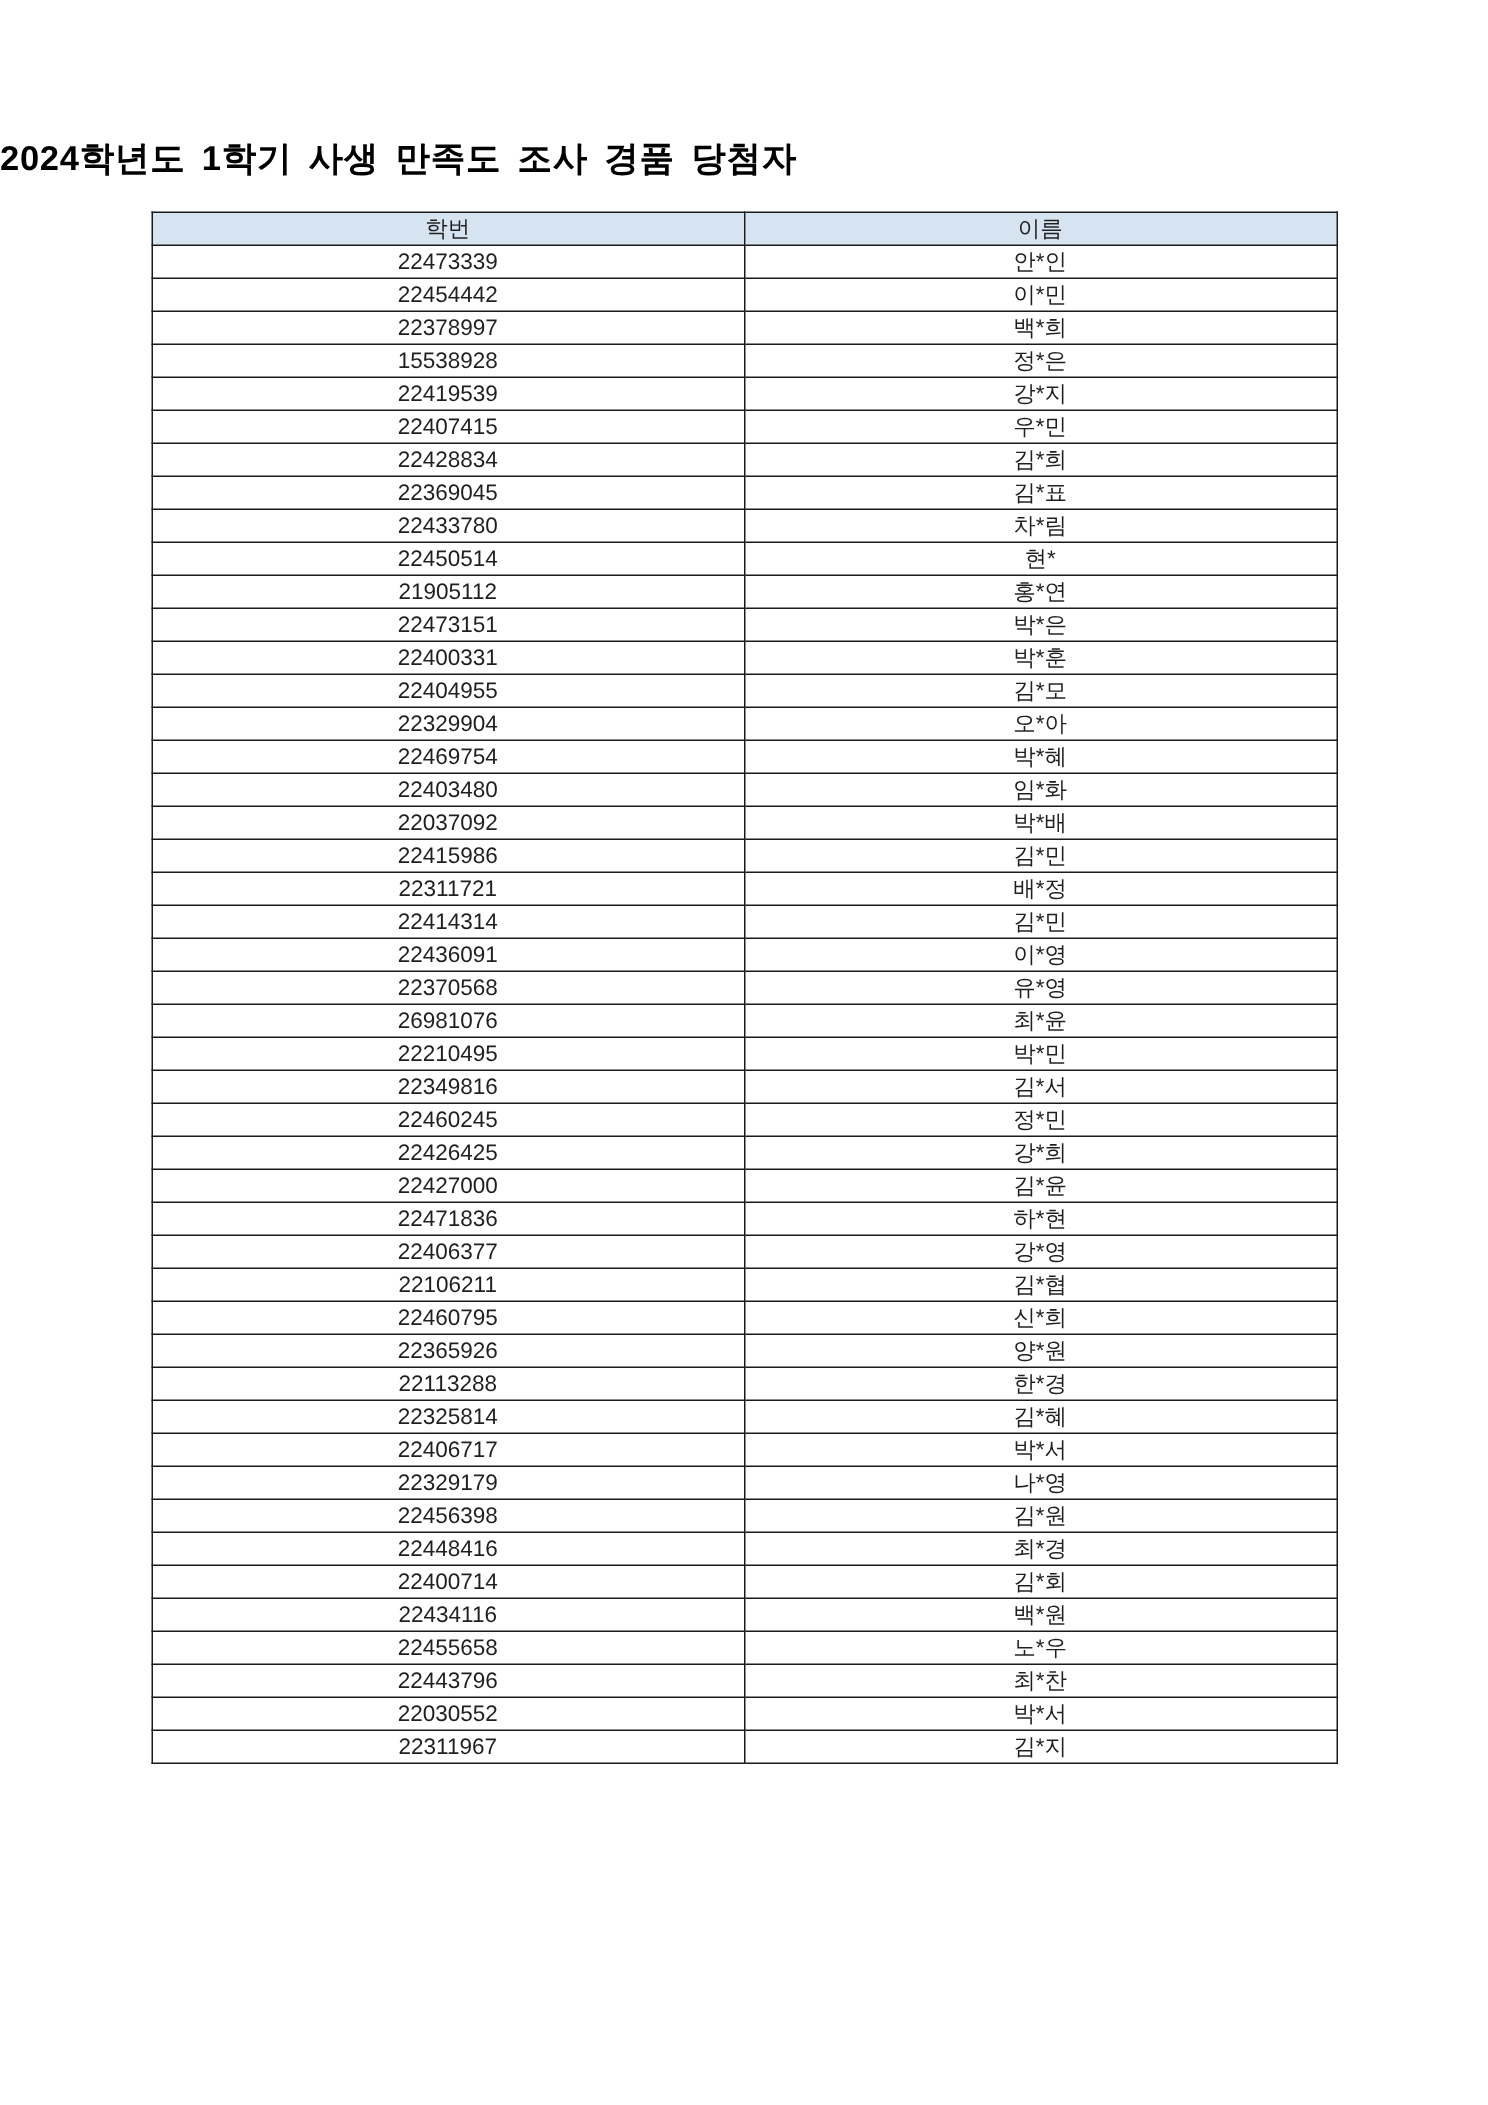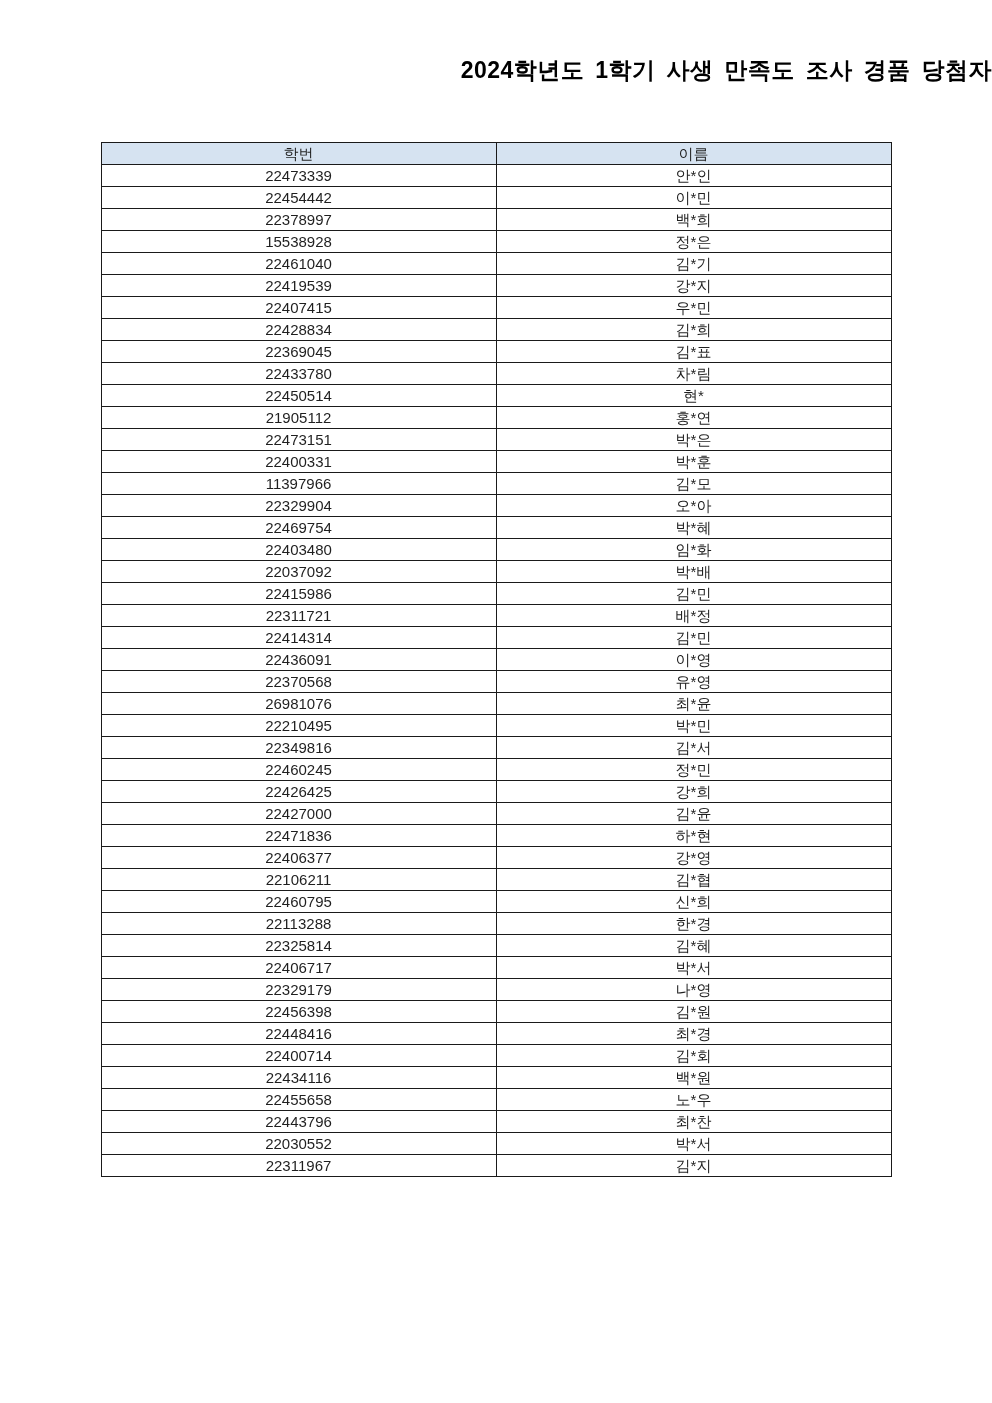--- a/index.html
+++ b/index.html
@@ -7,31 +7,31 @@
   body { font-family: "Liberation Sans", "DejaVu Sans", sans-serif; }
   .page {
     width: 992px;
     height: 1403px;
     margin: 0 auto;
     background: #ffffff;
     position: relative;
     overflow: hidden;
   }
   .doc-title {
-    padding-top: 55px;
-    text-align: right;
+    padding-top: 90px;
+    text-align: left;
     font-size: 23px;
     font-weight: bold;
     color: #000000;
     letter-spacing: 0.5px;
     word-spacing: 4px;
   }
   .table-wrap {
     width: 791px;
-    margin: 56px auto 0 auto;
+    margin: 20px auto 0 auto;
   }
   table.winners {
     width: 100%;
     border-collapse: collapse;
     table-layout: fixed;
   }
   table.winners th, table.winners td {
     border: 1px solid #1a1a1a;
     height: 21px;
     line-height: 21px;
@@ -79,24 +79,20 @@
           </tr>
           <tr>
             <td>22378997</td>
             <td>백*희</td>
           </tr>
           <tr>
             <td>15538928</td>
             <td>정*은</td>
           </tr>
           <tr>
-            <td>22461040</td>
-            <td>김*기</td>
-          </tr>
-          <tr>
             <td>22419539</td>
             <td>강*지</td>
           </tr>
           <tr>
             <td>22407415</td>
             <td>우*민</td>
           </tr>
           <tr>
             <td>22428834</td>
             <td>김*희</td>
@@ -119,21 +115,21 @@
           </tr>
           <tr>
             <td>22473151</td>
             <td>박*은</td>
           </tr>
           <tr>
             <td>22400331</td>
             <td>박*훈</td>
           </tr>
           <tr>
-            <td>11397966</td>
+            <td>22404955</td>
             <td>김*모</td>
           </tr>
           <tr>
             <td>22329904</td>
             <td>오*아</td>
           </tr>
           <tr>
             <td>22469754</td>
             <td>박*혜</td>
           </tr>
@@ -197,20 +193,24 @@
             <td>22406377</td>
             <td>강*영</td>
           </tr>
           <tr>
             <td>22106211</td>
             <td>김*협</td>
           </tr>
           <tr>
             <td>22460795</td>
             <td>신*희</td>
+          </tr>
+          <tr>
+            <td>22365926</td>
+            <td>양*원</td>
           </tr>
           <tr>
             <td>22113288</td>
             <td>한*경</td>
           </tr>
           <tr>
             <td>22325814</td>
             <td>김*혜</td>
           </tr>
           <tr>

